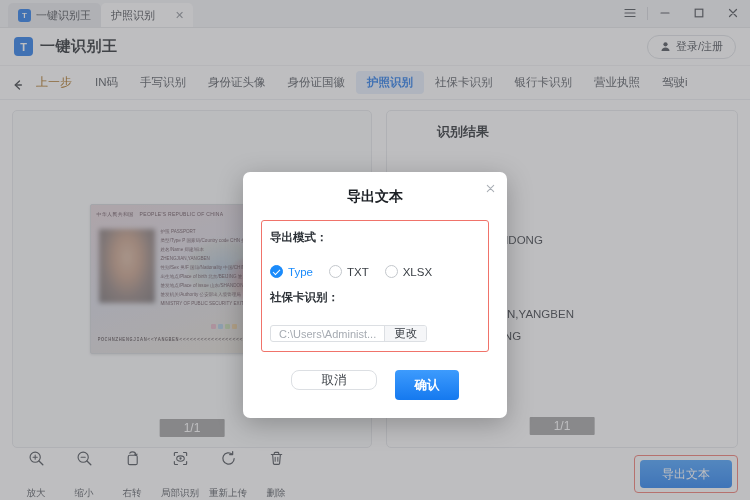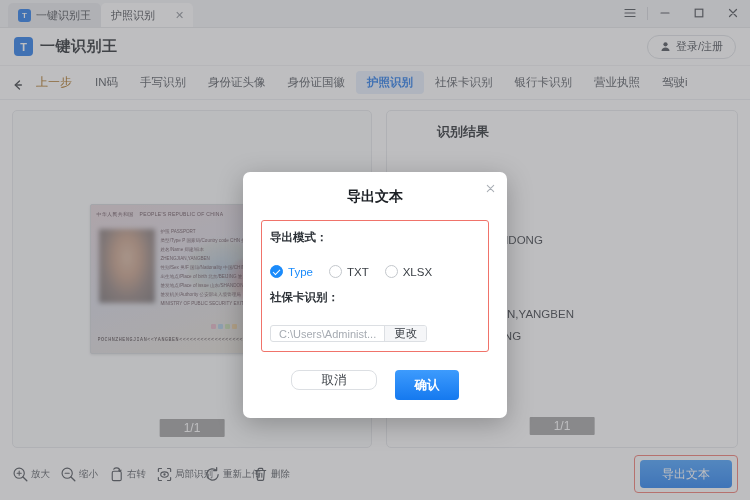--- a/index.html
+++ b/index.html
@@ -140,21 +140,21 @@
     padding: 2px 24px; border-radius: 1px;
   }
   .page-badge.right { bottom: 12px; }
 
   
   .footer {
     height: 52px; flex: none; display: flex; align-items: center;
     padding: 0 12px; background: #fff; gap: 0;
   }
   .tool {
-    width: 48px; display: flex; flex-direction: row; align-items: center; gap: 2px;
+    width: 48px; display: flex; flex-direction: column; align-items: center; gap: 18px;
     color: #41464d;
   }
   .tool-ico { height: 20px; display: flex; align-items: center; justify-content: center; }
   .tool-label { font-size: 9.5px; color: #4a4f56; white-space: nowrap; }
 
   .footer-actions {
     margin-left: auto; display: flex; align-items: center; gap: 10px;
     border: 1.5px solid #f0736a; border-radius: 4px; padding: 4px 5px;
   }
   .btn-copy {

